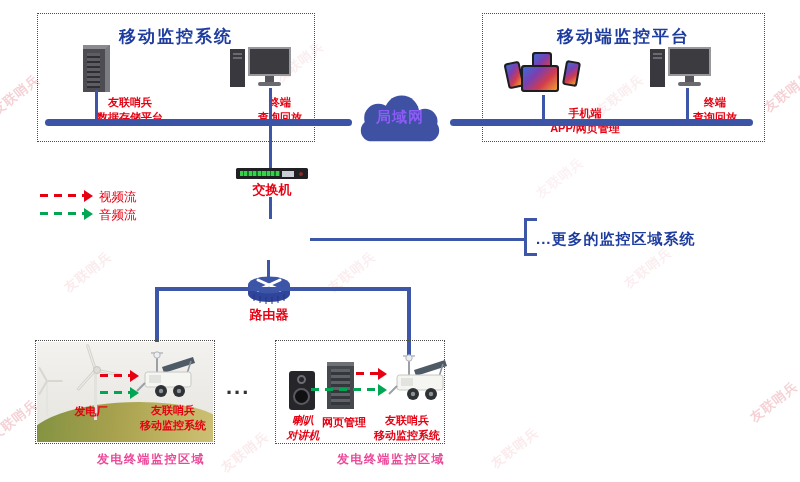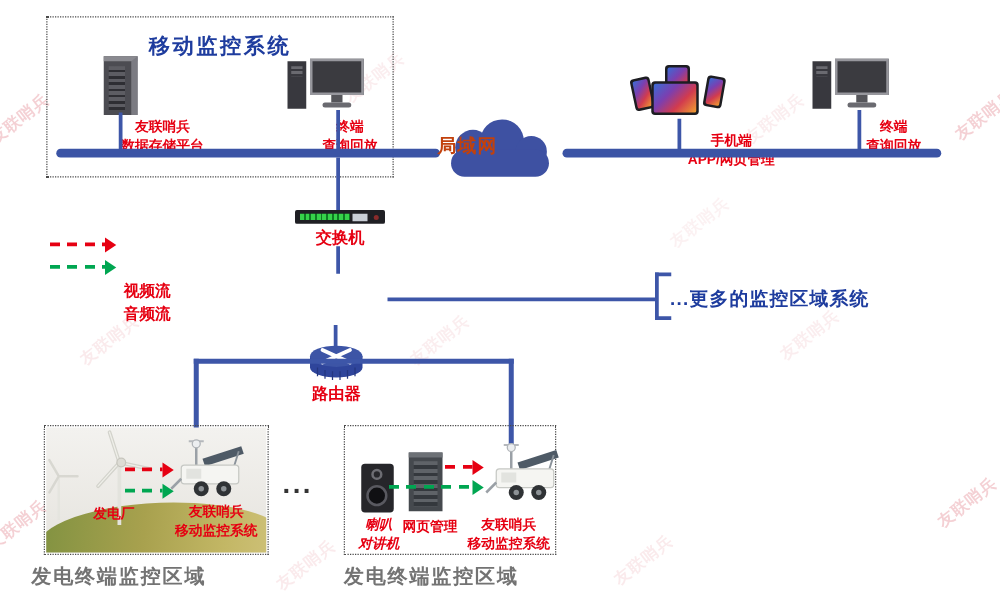--- a/index.html
+++ b/index.html
@@ -19,40 +19,40 @@
   .bus{position:absolute;height:7px;border-radius:3.5px;background:#3b54a5;}
   .vline{position:absolute;width:3px;background:#3d56a8;}
   .vline4{position:absolute;width:4px;background:#3d56a8;}
   .hline{position:absolute;height:3px;background:#3d56a8;}
   .hline4{position:absolute;height:4px;background:#3d56a8;}
 
   
   .cloud{position:absolute;}
   .cloud svg{display:block;}
   .cloud .cloud-text{position:absolute;left:0;right:0;top:44%;transform:translateY(-50%);
-      text-align:left;color:#c2410c;font-weight:bold;font-size:15px;letter-spacing:1px;}
+      text-align:center;color:#8b5cf6;font-weight:bold;font-size:15px;letter-spacing:1px;}
 
   
   .red-label{position:absolute;color:#e60012;font-weight:bold;font-size:11px;line-height:1.35;
              text-align:center;white-space:pre-line;}
   .red-label-lg{position:absolute;color:#e60012;font-weight:bold;font-size:13px;text-align:center;}
-  .caption{position:absolute;color:#737373;font-weight:bold;font-size:16px;letter-spacing:1.5px;
-           text-align:left;}
+  .caption{position:absolute;color:#ec4899;font-weight:bold;font-size:12px;letter-spacing:1.5px;
+           text-align:right;}
   .more-text{position:absolute;color:#1e3c9e;font-weight:bold;font-size:15px;letter-spacing:1px;}
   .dots{position:absolute;color:#333;font-weight:bold;font-size:22px;letter-spacing:2px;}
 
   
   .darrow{position:absolute;height:3px;}
   .darrow .dl{position:absolute;left:0;top:0;bottom:0;right:9px;
       background:repeating-linear-gradient(90deg,var(--c) 0 8px,transparent 8px 14px);}
   .darrow::after{content:'';position:absolute;right:0;top:-4.5px;width:0;height:0;
       border-left:9px solid var(--c);border-top:6px solid transparent;border-bottom:6px solid transparent;}
   .red-arrow{--c:#e60012;}
   .green-arrow{--c:#00a651;}
-  .legend-label{position:absolute;color:#e60012;font-weight:bold;font-size:12.5px;margin-top:36px;}
+  .legend-label{position:absolute;color:#e60012;font-weight:normal;font-size:12.5px;}
 
   
   .server-tower{position:absolute;width:27px;height:47px;background:#4c4c52;
       border-right:5px solid #7b7b82;border-top:4px solid #8a8a90;box-sizing:border-box;}
   .server-tower .slots{position:absolute;inset:4px 5px 4px 4px;
       background:repeating-linear-gradient(180deg,#5d5d63 0 3px,#2e2e33 3px 5px);}
 
   .pc{position:absolute;width:62px;height:42px;}
   .pc .tower{position:absolute;left:0;top:2px;width:15px;height:38px;background:#38383e;}
   .pc .tower::before{content:'';position:absolute;left:3px;top:4px;right:3px;height:8px;
@@ -124,20 +124,23 @@
       <div class="stand"></div>
       <div class="base"></div>
   </div>
   <div class="red-label" style="left:80px;top:95px;width:100px;">友联哨兵
 数据存储平台</div>
   <div class="red-label" style="left:242px;top:95px;width:76px;">终端
 查询回放</div>
   <div class="vline" style="left:94.5px;top:90px;height:33px;"></div>
   <div class="vline" style="left:268.5px;top:88px;height:35px;"></div>
 
+  <div class="region-box" style="left:482px;top:13px;width:283px;height:129px;">
+    <div class="box-title" style="top:11px;">移动端监控平台</div>
+  </div>
   <div class="phones" style="left:506px;top:52px;">
     <div class="dev" style="left:26px;top:0;width:20px;height:30px;">
         <div class="scr"></div>
       </div>
     <div class="dev" style="left:0;top:10px;width:16px;height:26px;transform:rotate(-12deg);">
         <div class="scr"></div>
       </div>
     <div class="dev" style="left:58px;top:9px;width:15px;height:25px;transform:rotate(10deg);">
         <div class="scr"></div>
       </div>

